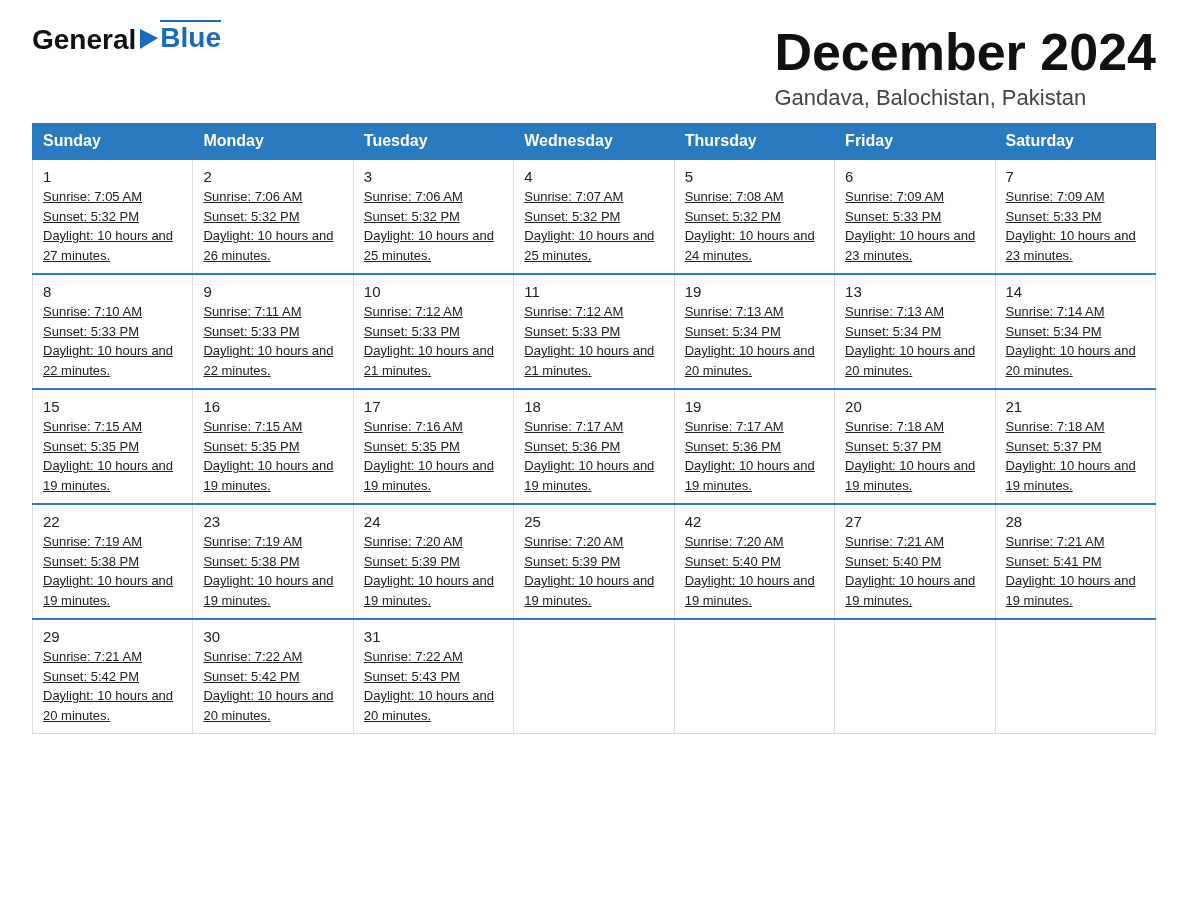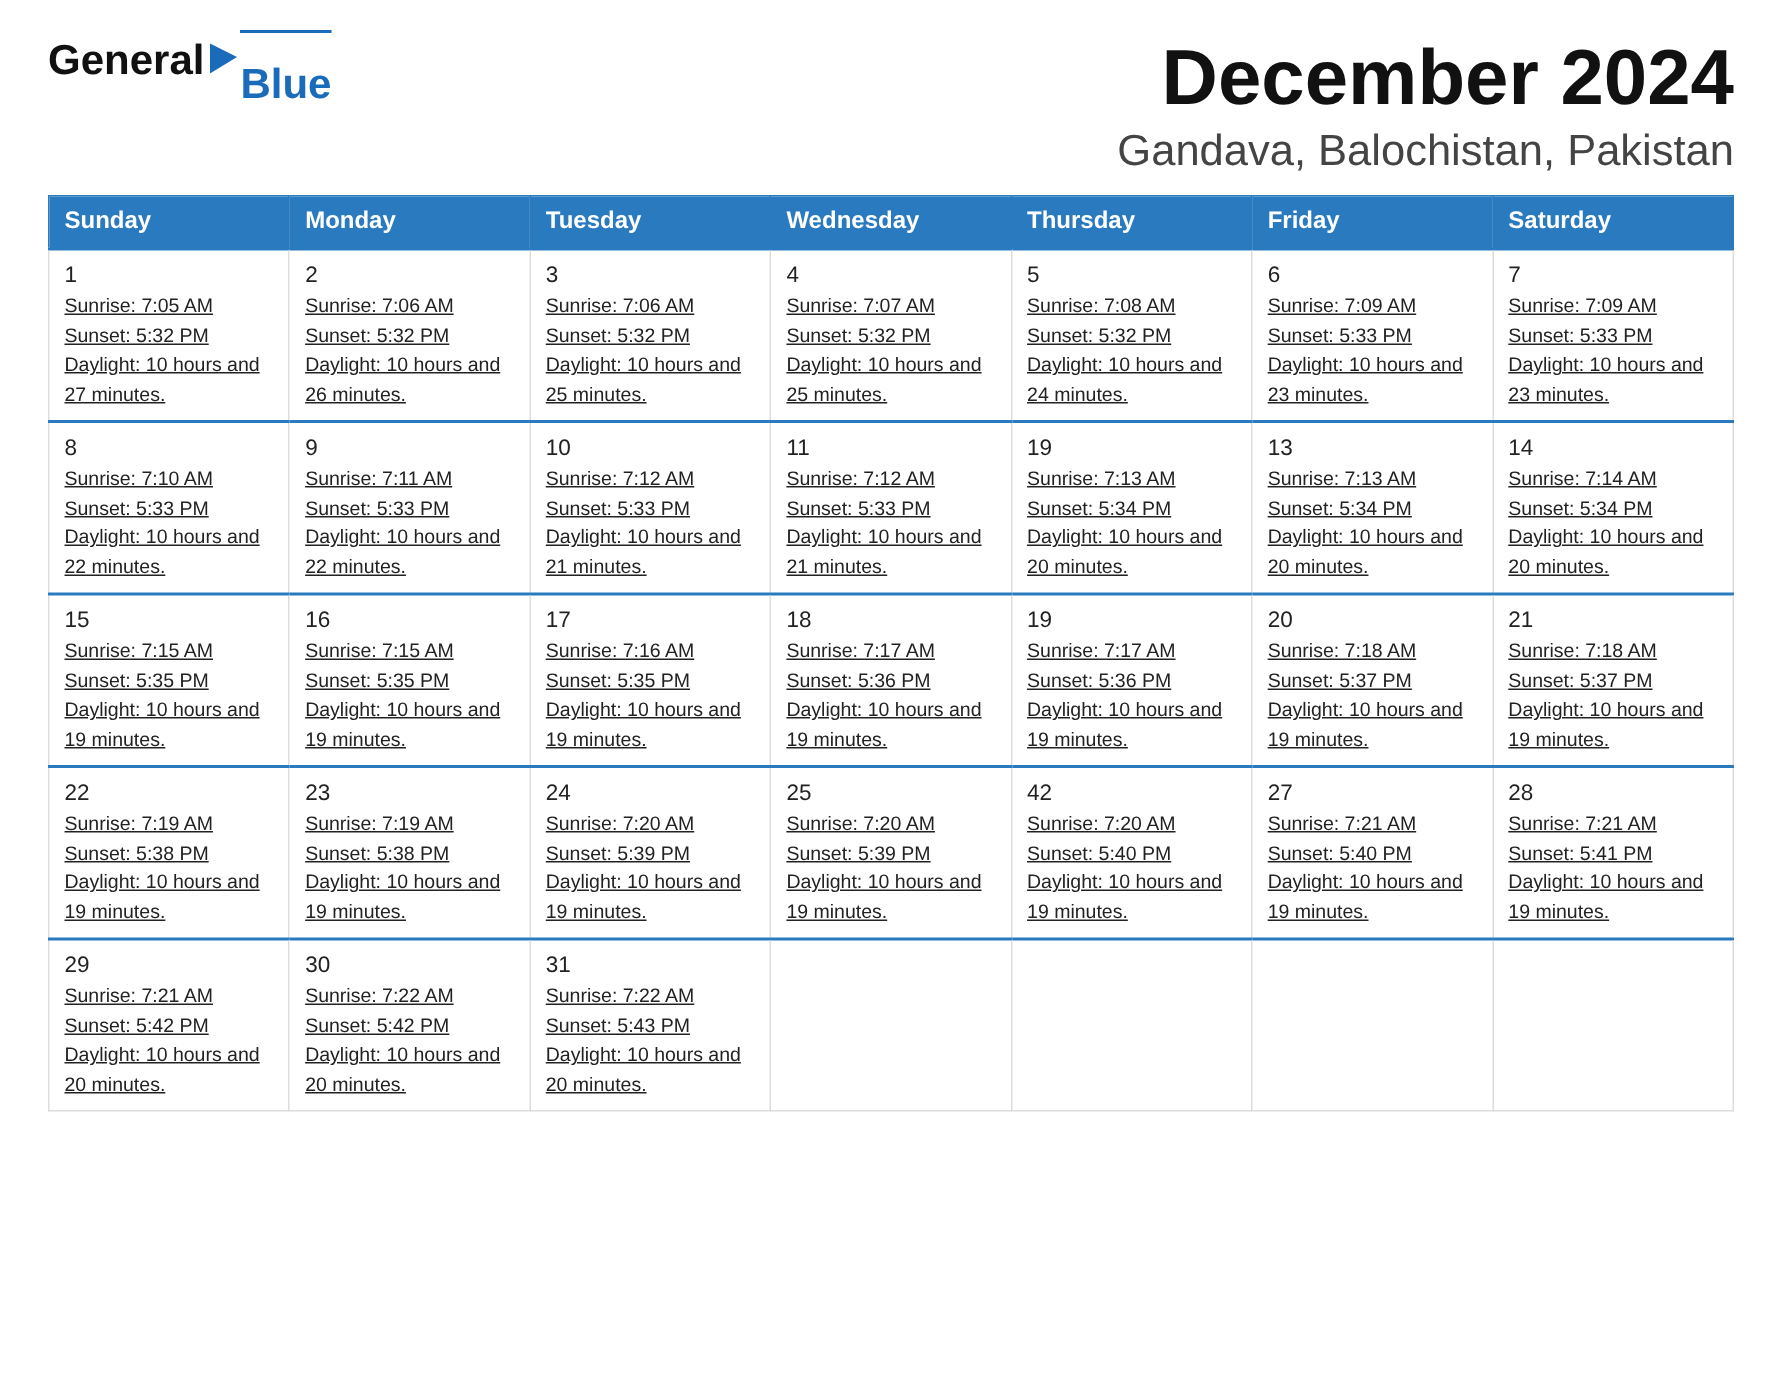--- a/index.html
+++ b/index.html
@@ -15,30 +15,30 @@
       justify-content: space-between;
       align-items: flex-start;
       margin-bottom: 8px;
     }
     .logo {
       display: flex;
       flex-direction: row;
       align-items: flex-start;
     }
     .title-section {
-      text-align: right;
+      text-align: left;
     }
     .main-title {
       font-size: 52px;
       font-weight: bold;
       color: #111;
       line-height: 1.1;
     }
     .subtitle {
-      font-size: 29px;
+      font-size: 22px;
       color: #444;
       margin-top: 4px;
     }
     .calendar {
       width: 100%;
       border-collapse: collapse;
       margin-top: 12px;
     }
     .calendar th {
       background-color: #2a7abf;
@@ -87,21 +87,21 @@
   <div class="logo">
     <div style="display:flex;align-items:center;">
       <span style="font-size:28px;font-weight:bold;color:#111;">General</span>
       <span style="display:inline-block;margin-left:2px;">
         <svg width="22" height="22" viewBox="0 0 22 22">
           <polygon points="2,2 20,11 2,22" fill="#1a6bba"></polygon>
         </svg>
       </span>
     </div>
     <div style="margin-top:-4px;">
-      <span style="font-size:28px;font-weight:bold;color:#1a6bba;border-top:2px solid #1a6bba;display:block;padding-top:18px;">Blue</span>
+      <span style="font-size:28px;font-weight:bold;color:#1a6bba;border-top:2px solid #1a6bba;display:block;padding-top:0;">Blue</span>
     </div>
   </div>
   <div class="title-section">
     <div class="main-title">December 2024</div>
     <div class="subtitle">Gandava, Balochistan, Pakistan</div>
   </div>
 </div>
 
 <table class="calendar">
   <thead>

